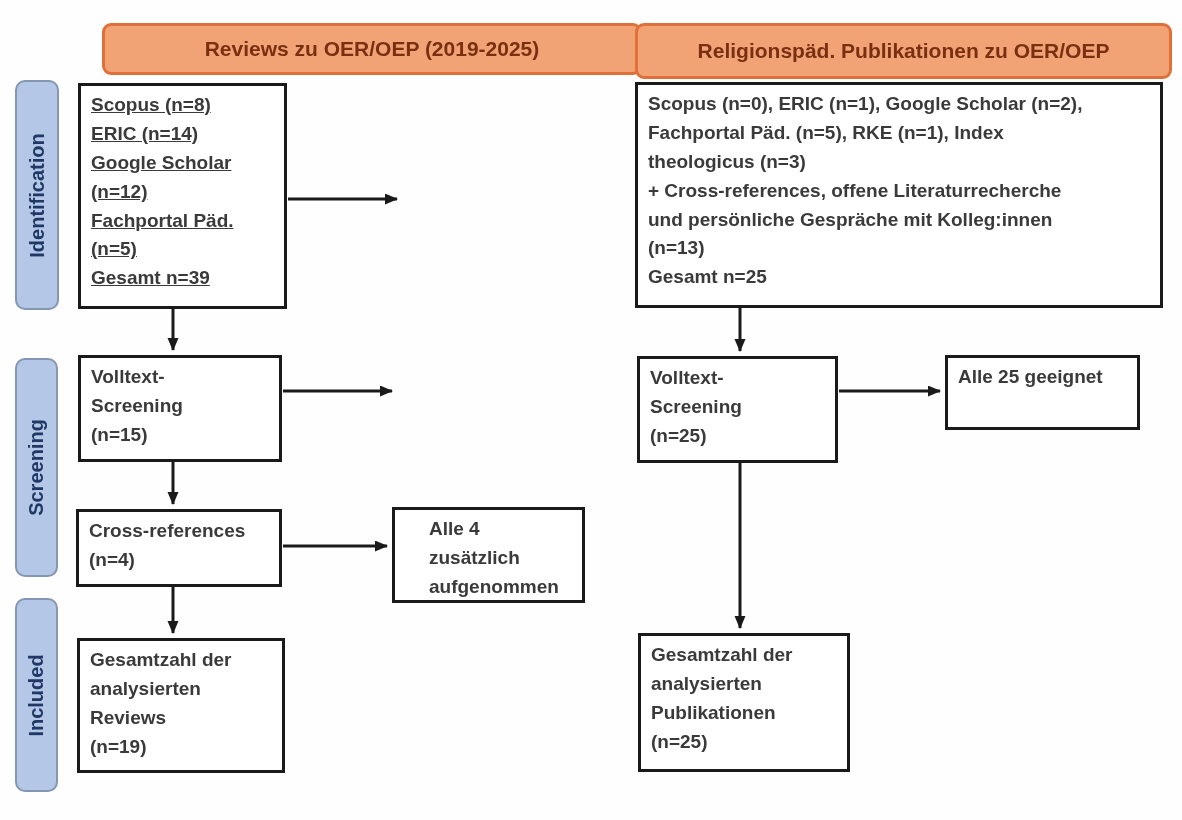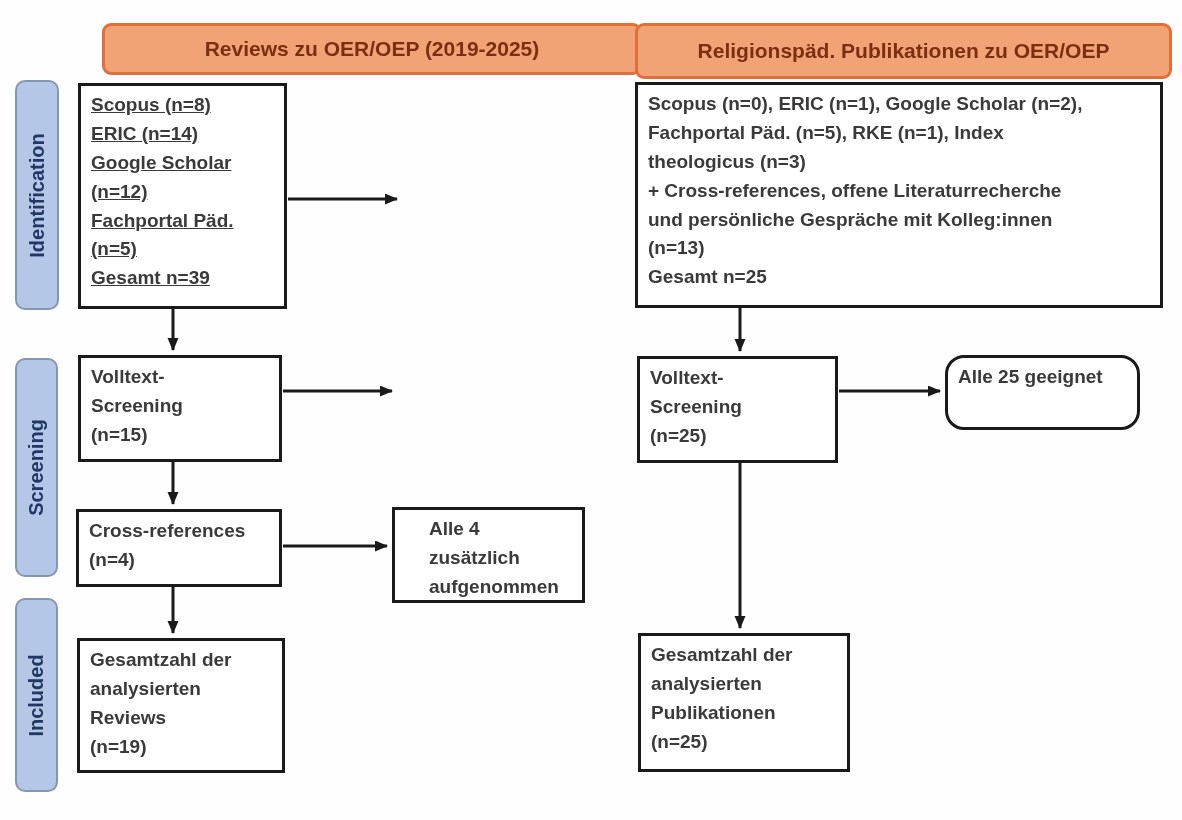--- a/index.html
+++ b/index.html
@@ -101,21 +101,21 @@
   <div class="box" style="left:635px; top:82px; width:528px; height:226px;">Scopus (n=0), ERIC (n=1), Google Scholar (n=2),
 Fachportal Päd. (n=5), RKE (n=1), Index
 theologicus (n=3)
 + Cross-references, offene Literaturrecherche
 und persönliche Gespräche mit Kolleg:innen
 (n=13)
 Gesamt n=25</div>
   <div class="box" style="left:637px; top:356px; width:201px; height:107px;">Volltext-
 Screening
 (n=25)</div>
-  <div class="box" style="left:945px; top:355px; width:195px; height:75px;border-radius:19px;">Alle 25 geeignet</div>
+  <div class="box" style="left:945px; top:355px; width:195px; height:75px;">Alle 25 geeignet</div>
   <div class="box" style="left:638px; top:633px; width:212px; height:139px;">Gesamtzahl der
 analysierten
 Publikationen
 (n=25)</div>
 
   <svg class="arrows" viewBox="0 0 1182 820" xmlns="http://www.w3.org/2000/svg">
     <defs>
       <marker id="ah" markerWidth="14" markerHeight="12" refX="12" refY="5.5" orient="auto" markerUnits="userSpaceOnUse">
         <path d="M0,0 L13,5.5 L0,11 z" fill="#1A1A1A"></path>
       </marker>

